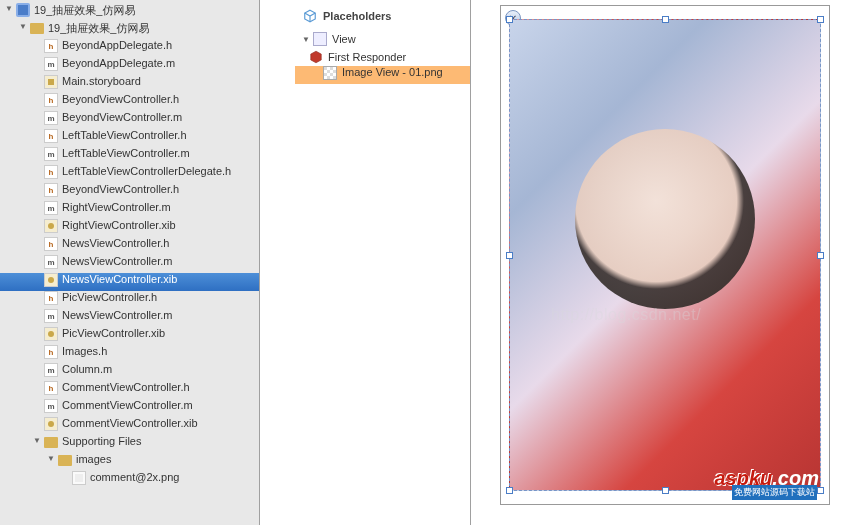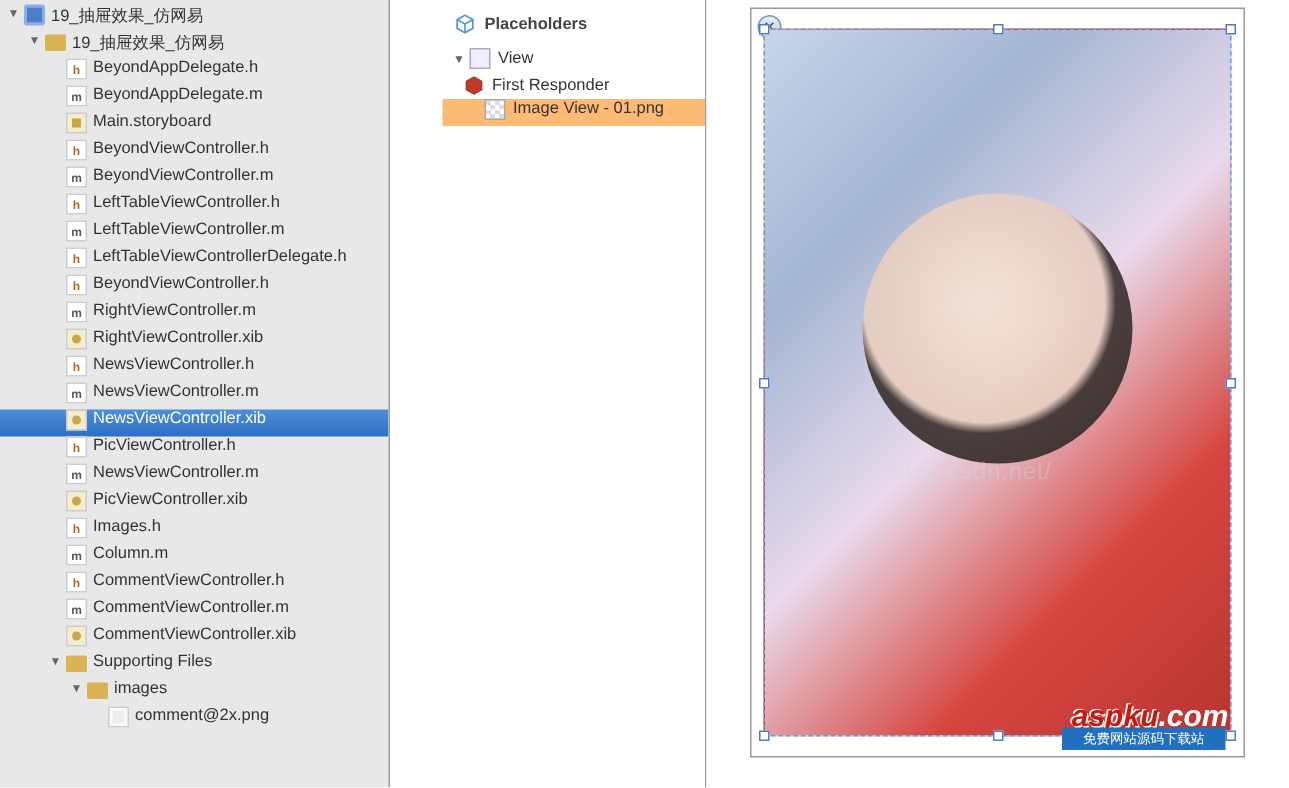--- a/index.html
+++ b/index.html
@@ -106,21 +106,21 @@
     .handle { position:absolute; width:7px;height:7px;background:#fff;border:1px solid #4a7dc6; }
     .h-tl{top:10px;left:5px;} .h-tr{top:10px;right:5px;}
     .h-bl{bottom:10px;left:5px;} .h-br{bottom:10px;right:5px;}
     .h-tm{top:10px;left:50%;margin-left:-3px;} .h-bm{bottom:10px;left:50%;margin-left:-3px;}
     .h-ml{top:50%;left:5px;margin-top:-3px;} .h-mr{top:50%;right:5px;margin-top:-3px;}
     .watermark {
       position:absolute; bottom:14px; right:10px; font-size:20px; font-weight:bold;
       font-style:italic; color:#fff;text-align:right;
     }
     .watermark .aspku { color:#c61a0e; text-shadow:1px 1px 0 #fff,-1px -1px 0 #fff; }
-    .watermark-sub { position:absolute; bottom:4px; right:12px; font-size:9px; color:#fff; background:#2170bd; padding:1px 14px; }
+    .watermark-sub { position:absolute; bottom:4px; right:12px; font-size:9px; color:#fff; background:#2170bd; padding:1px 2px; }
     .urlwm { position:absolute; bottom:180px; left:50px; color:#d8d8dc; font-size:16px; opacity:.35; letter-spacing:.5px;}
   </style>
 </head>
 <body>
 
 <div class="navigator" id="nav">
     <div class="tree-row">
       <span class="indent" style="width: 0px;"></span>
       <span class="disclosure open"></span>
       <span class="file-icon icon-project">

